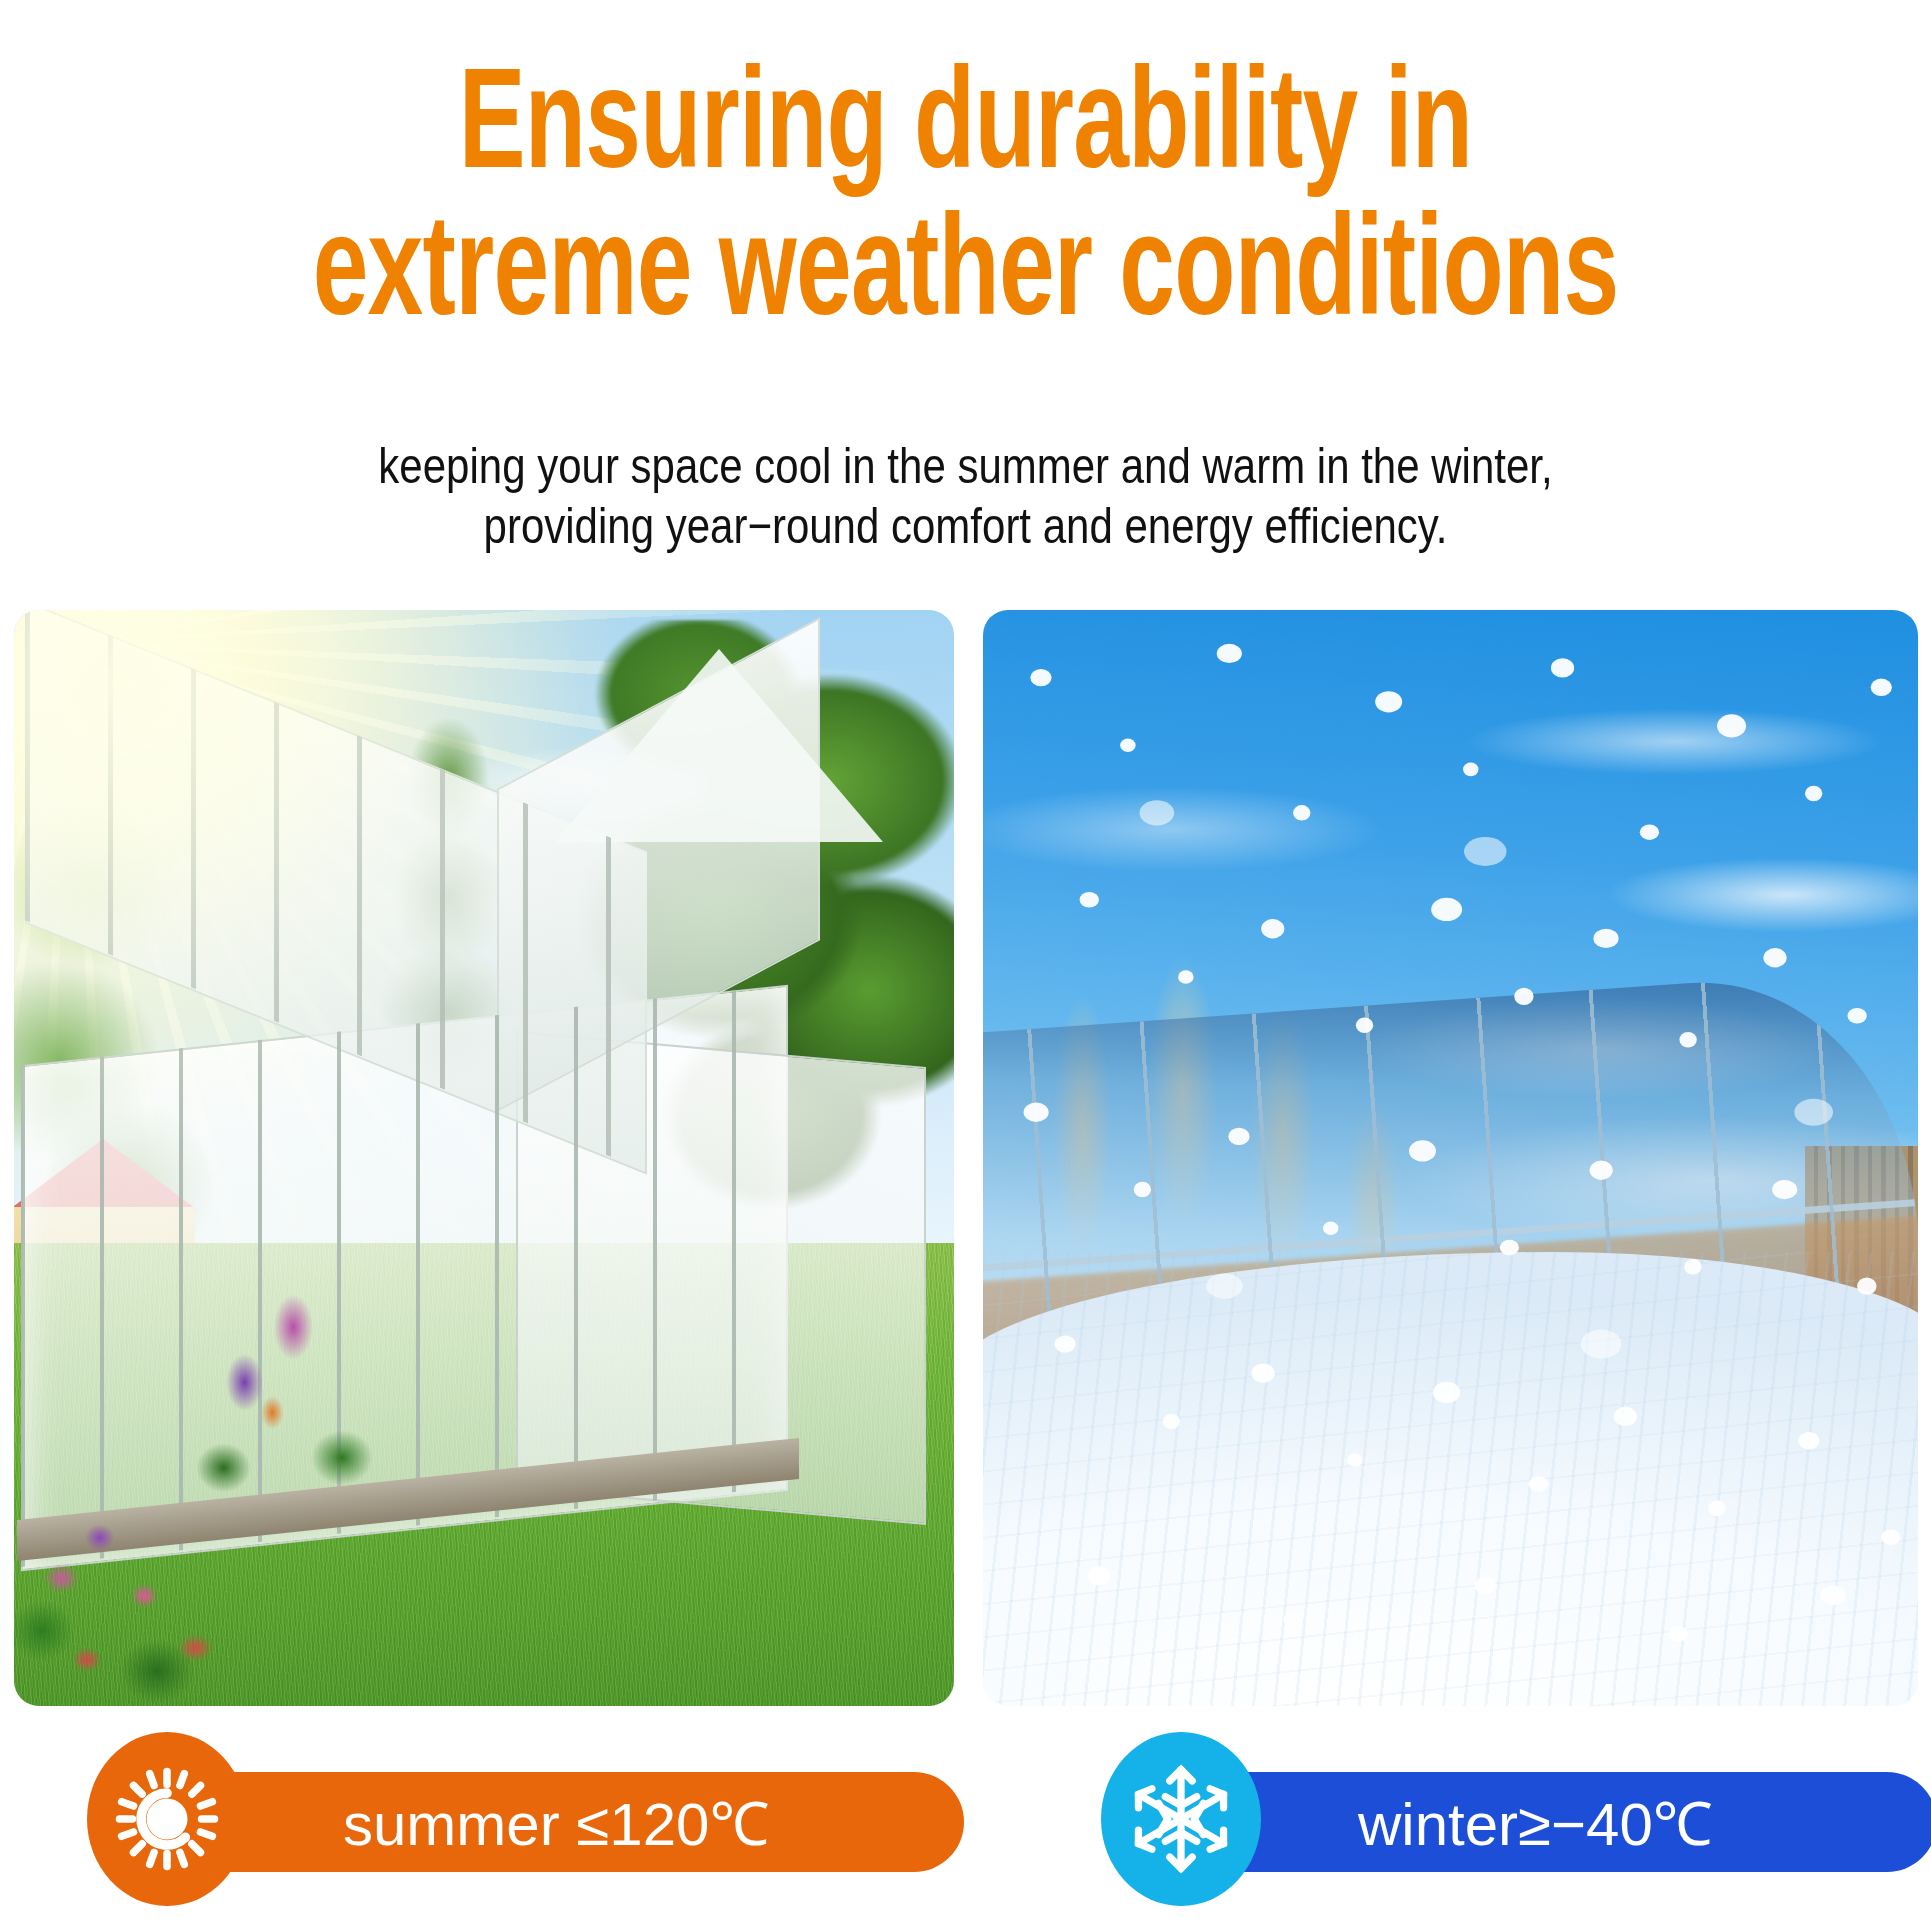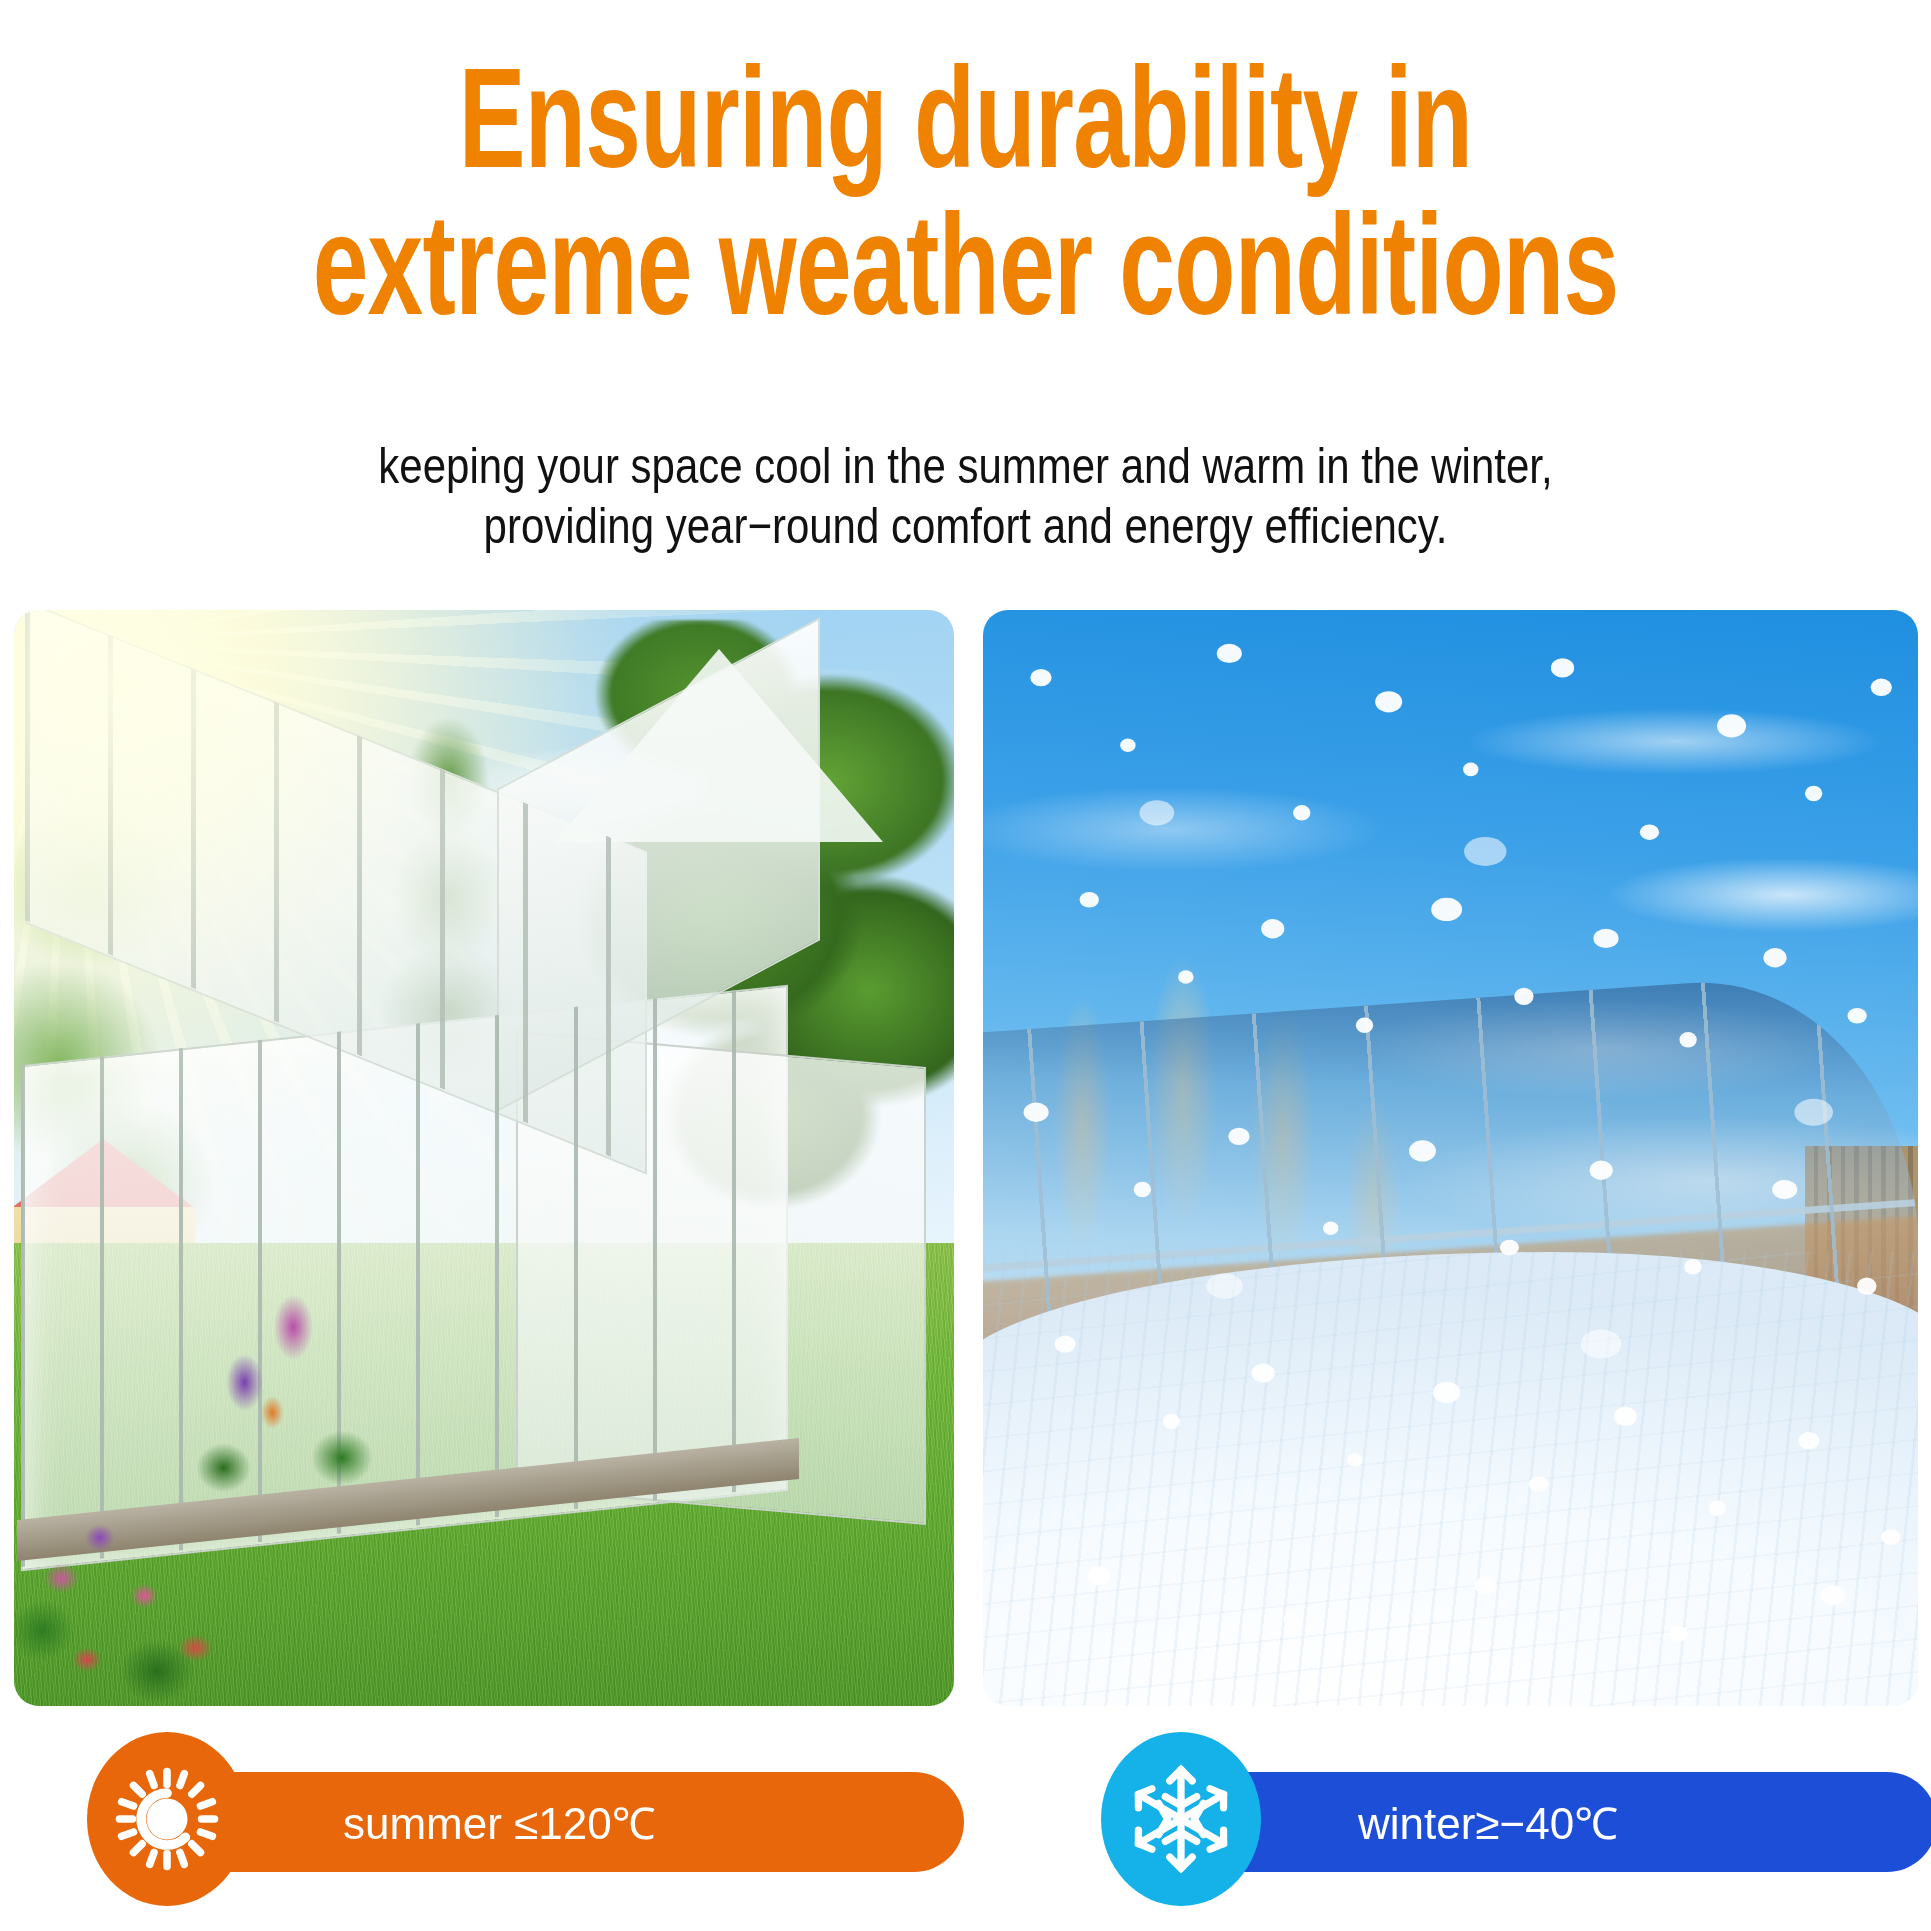--- a/index.html
+++ b/index.html
@@ -289,21 +289,21 @@
     border-radius: 50%;
     display:flex; align-items:center; justify-content:center;
   }
   .badge .pill {
     position:absolute; top:44px; height:100px;
     border-radius: 50px;
     display:flex; align-items:center;
     color:#ffffff;
     font-family: "Liberation Sans", sans-serif;
     font-weight:400;
-    font-size:44px;
+    font-size:60px;
     letter-spacing:0px;
     white-space:nowrap;
   }
   .badge-summer { left:87px; width:801px; }
   .badge-summer .disc { background:#e8670a; }
   .badge-summer .pill { left:58px; width:819px; background:#e8670a; padding-left:198px; box-sizing:border-box; }
   .badge-winter { left:1101px; width:743px; }
   .badge-winter .disc { background:#14b2e8; }
   .badge-winter .pill { left:64px; width:772px; background:#1d4ed8; padding-left:193px; box-sizing:border-box; }
 

